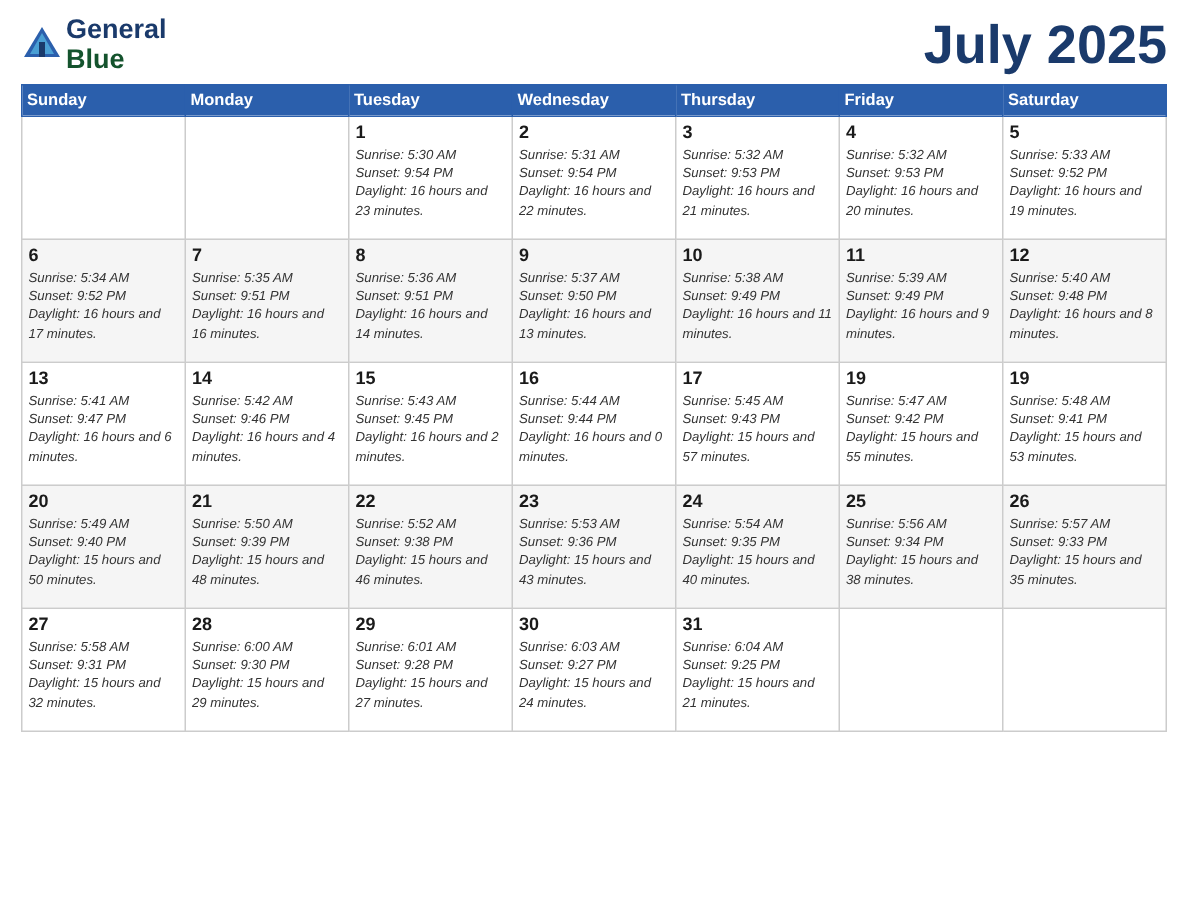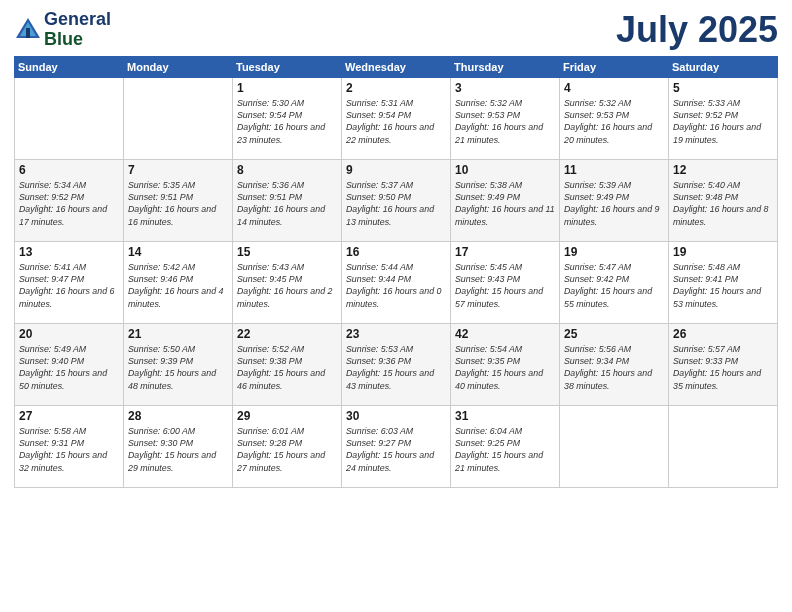--- a/index.html
+++ b/index.html
@@ -225,21 +225,21 @@
       </td>
           <td>
         <span class="day-number">22</span>
         <span class="day-info">Sunrise: 5:52 AM<br>Sunset: 9:38 PM<br>Daylight: 15 hours and 46 minutes.</span>
       </td>
           <td>
         <span class="day-number">23</span>
         <span class="day-info">Sunrise: 5:53 AM<br>Sunset: 9:36 PM<br>Daylight: 15 hours and 43 minutes.</span>
       </td>
           <td>
-        <span class="day-number">42</span>
+        <span class="day-number">24</span>
         <span class="day-info">Sunrise: 5:54 AM<br>Sunset: 9:35 PM<br>Daylight: 15 hours and 40 minutes.</span>
       </td>
           <td>
         <span class="day-number">25</span>
         <span class="day-info">Sunrise: 5:56 AM<br>Sunset: 9:34 PM<br>Daylight: 15 hours and 38 minutes.</span>
       </td>
           <td>
         <span class="day-number">26</span>
         <span class="day-info">Sunrise: 5:57 AM<br>Sunset: 9:33 PM<br>Daylight: 15 hours and 35 minutes.</span>
       </td>

